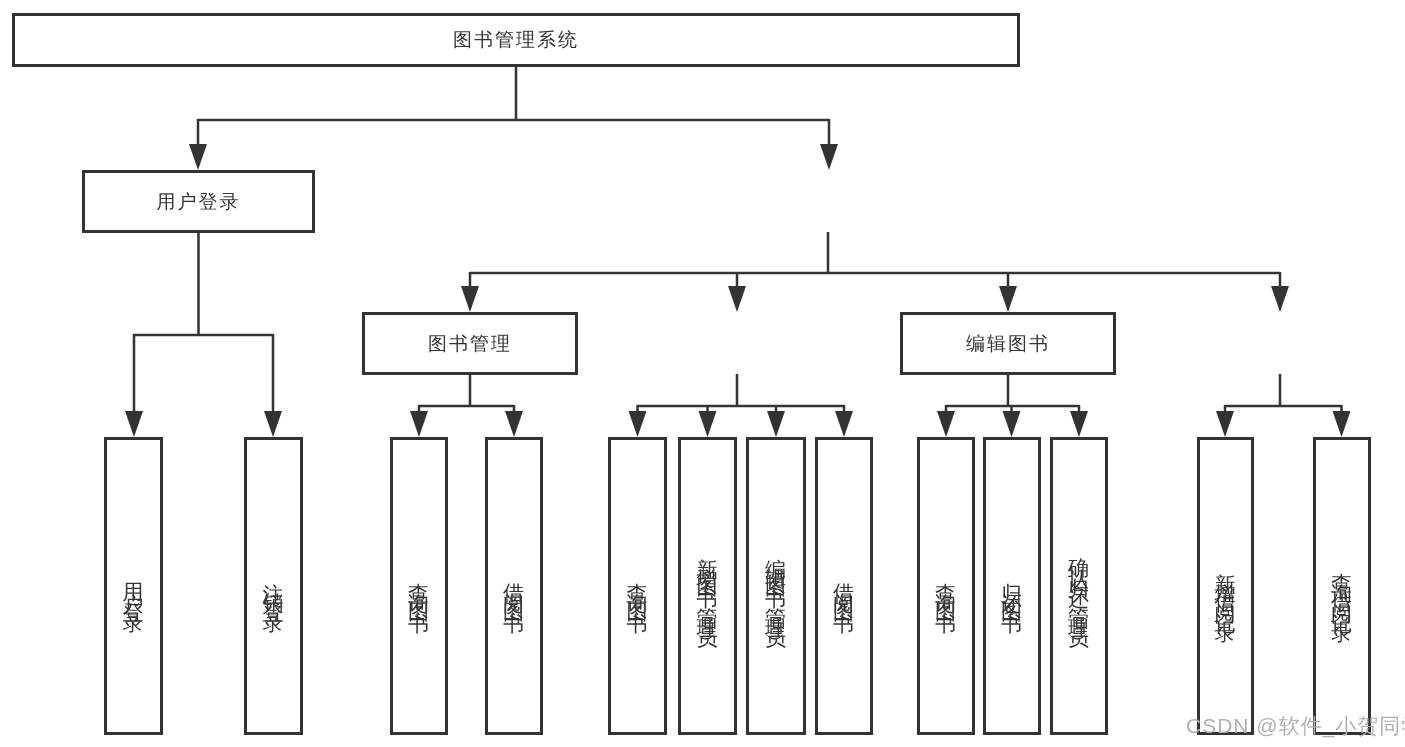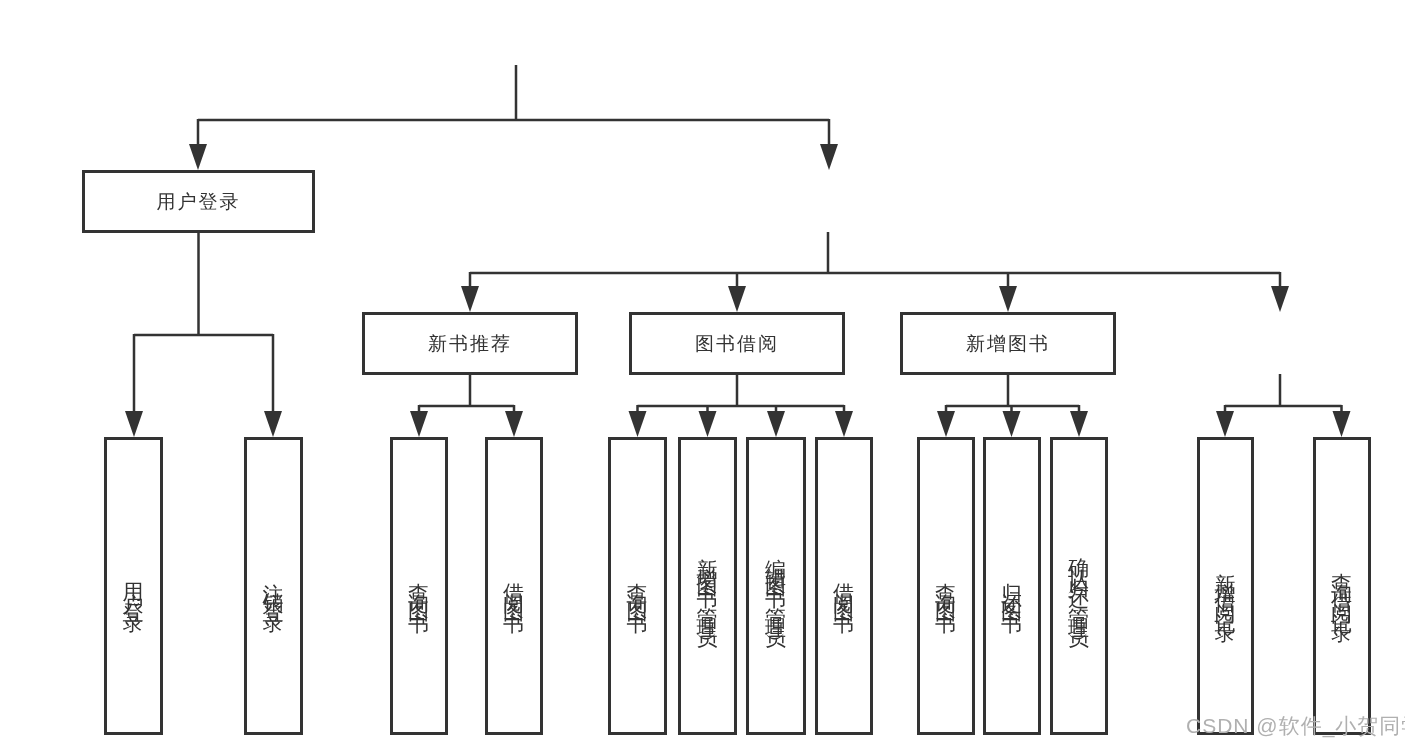--- a/index.html
+++ b/index.html
@@ -91,33 +91,33 @@
       <polygon points="767,411 785,411 776,437"></polygon>
       <polygon points="835,411 853,411 844,437"></polygon>
       <polygon points="937,411 955,411 946,437"></polygon>
       <polygon points="1002.5,411 1020.5,411 1011.5,437"></polygon>
       <polygon points="1070,411 1088,411 1079,437"></polygon>
       <polygon points="1216,411 1234,411 1225,437"></polygon>
       <polygon points="1332.5,411 1350.5,411 1341.5,437"></polygon>
     </g>
   </svg>
 
+  <div class="box h" style="left:12px;top:13px;width:1008px;height:54px">
+    <span>图书管理系统</span>
+  </div>
 
   <div class="box h" style="left:82px;top:170px;width:233px;height:63px">
     <span>用户登录</span>
   </div>
 
   <div class="box h" style="left:362px;top:312px;width:216px;height:63px">
-    <span>新书推荐</span>
-  </div>
-  <div class="box h" style="left:629px;top:312px;width:216px;height:63px">
-    <span>图书借阅</span>
+    <span>图书管理</span>
   </div>
   <div class="box h" style="left:900px;top:312px;width:216px;height:63px">
-    <span>新增图书</span>
+    <span>编辑图书</span>
   </div>
 
   <div class="box v" style="left:104px;top:437px;width:59px;height:298px">
     <span>用户登录</span>
   </div>
   <div class="box v" style="left:244px;top:437px;width:59px;height:298px">
     <span>注销登录</span>
   </div>
 
   <div class="box v" style="left:390px;top:437px;width:58px;height:298px">

